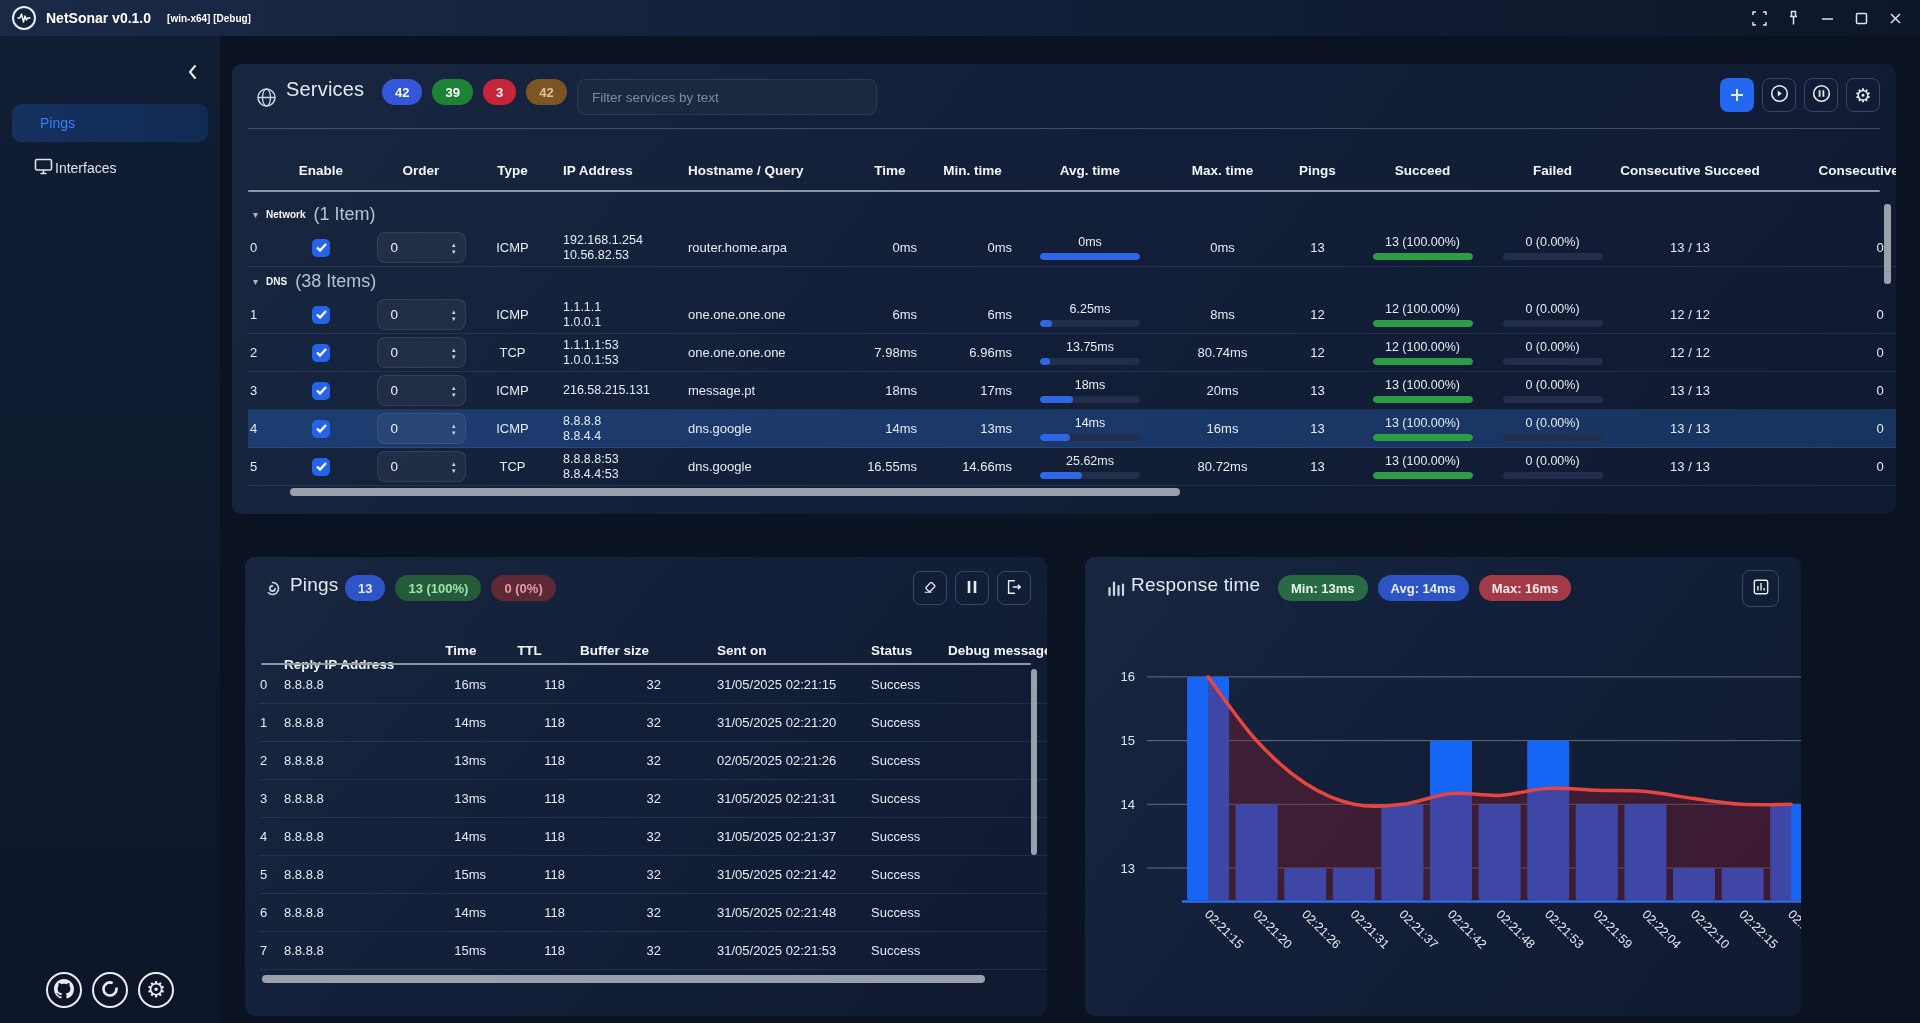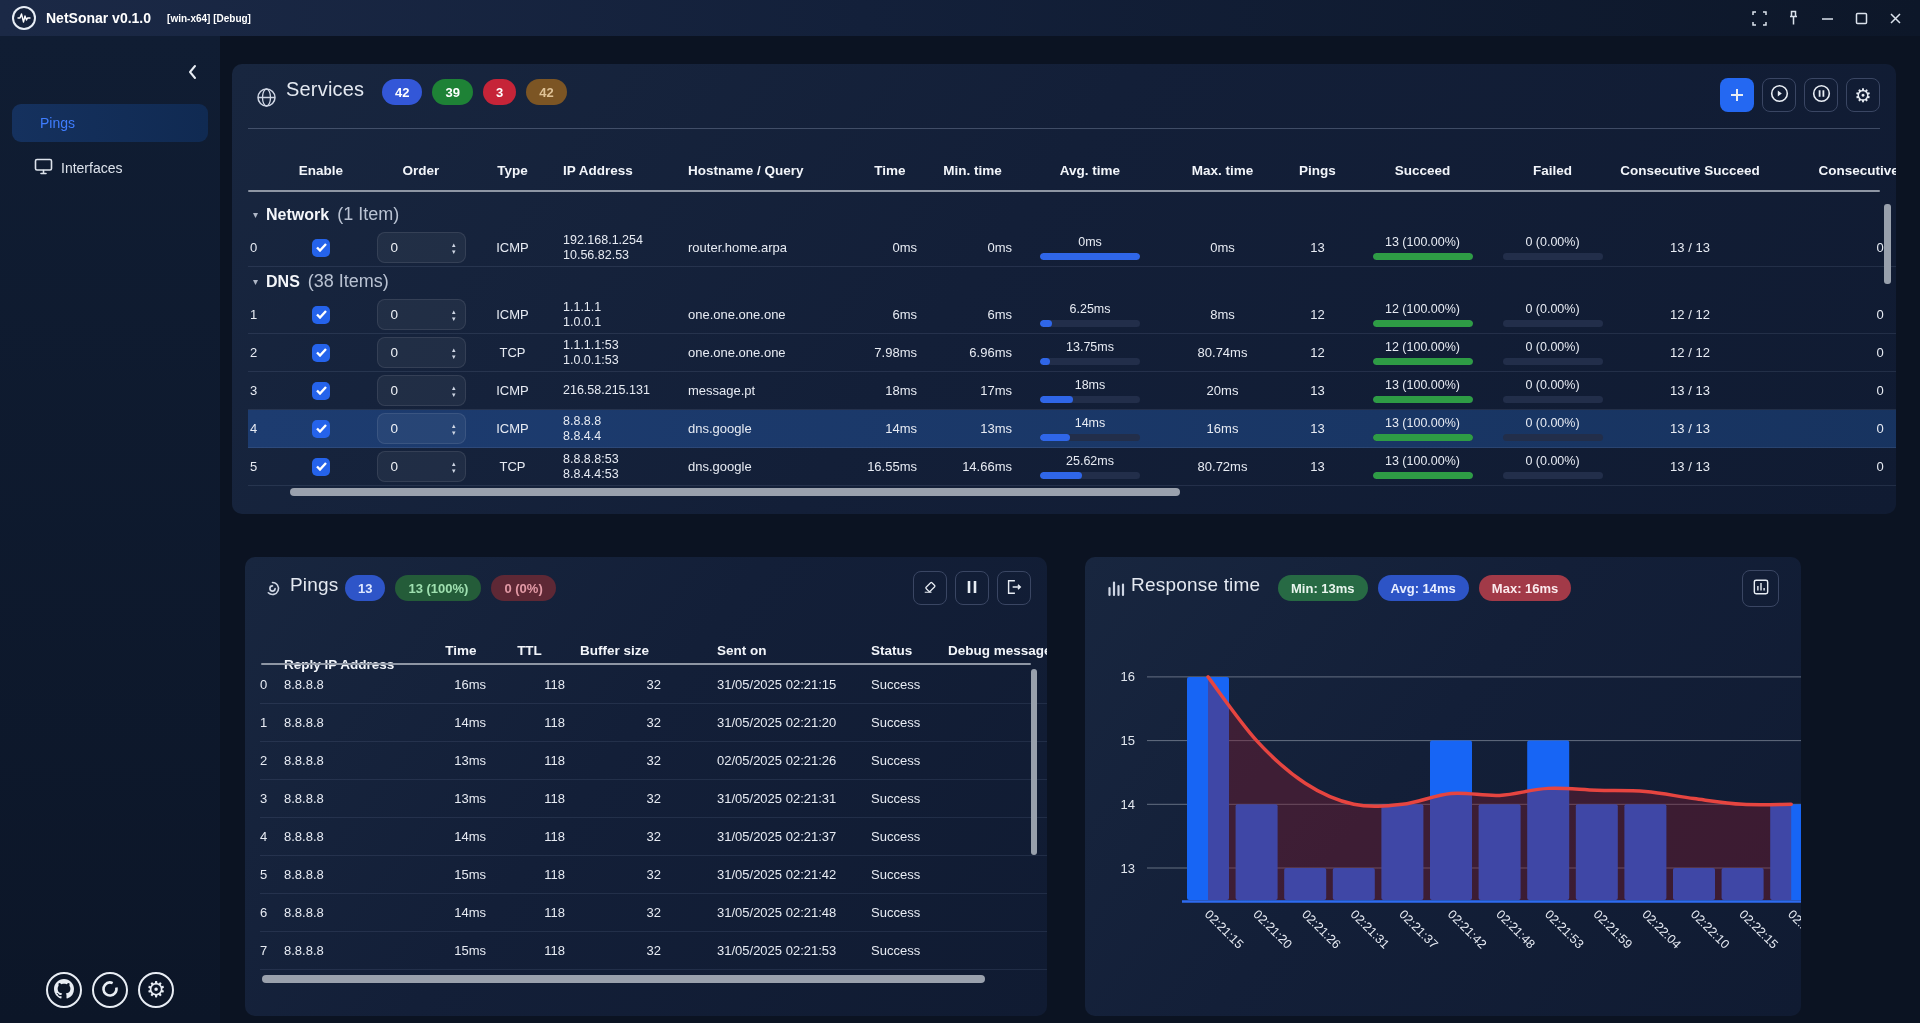--- a/index.html
+++ b/index.html
@@ -19,21 +19,21 @@
   .win-controls{position:absolute;right:10px;top:0;height:36px;display:flex;align-items:center;gap:4px;}
   .win-btn{width:30px;height:28px;background:transparent;border:none;display:flex;align-items:center;justify-content:center;cursor:pointer;padding:0;}
   .win-btn svg{stroke:#dbe2ec;fill:none;stroke-width:1.5;}
 
   .sidebar{position:absolute;top:36px;left:0;width:220px;bottom:0;
     background:linear-gradient(180deg,#101d33,#0c1628);}
   .collapse-btn{position:absolute;top:26px;right:16px;width:22px;height:22px;background:none;border:none;cursor:pointer;padding:0;}
   .nav-item{position:absolute;left:12px;right:12px;box-sizing:border-box;cursor:pointer;display:flex;align-items:center;}
   .nav-active{top:68px;height:38px;border-radius:9px;background:linear-gradient(90deg,#15315e,#102a52);
     color:#3f7dff;font-size:14px;padding-left:28px;}
-  .nav-plain{top:114px;height:36px;color:#dde3ec;font-size:14px;padding-left:22px;gap:8px;}
+  .nav-plain{top:114px;height:36px;color:#dde3ec;font-size:14px;padding-left:22px;gap:2px;}
   .side-footer-btn{position:absolute;top:936px;width:36px;height:36px;border-radius:50%;
     border:2px solid #e8edf4;background:transparent;display:flex;align-items:center;justify-content:center;cursor:pointer;padding:0;box-sizing:border-box;}
 
   .panel{position:absolute;border-radius:10px;overflow:hidden;
     background:linear-gradient(128deg,#18263f 0%,#131f38 45%,#101b32 100%);}
   .svc-panel{left:232px;top:64px;width:1664px;height:450px;}
   .ping-panel{left:245px;top:557px;width:802px;height:459px;}
   .chart-panel{left:1085px;top:557px;width:716px;height:459px;}
 
   .panel-title{position:absolute;color:#e4e9f1;font-size:20px;letter-spacing:.2px;}
@@ -56,21 +56,21 @@
   .thick-line{position:absolute;left:16px;right:16px;height:2px;background:#8e96a4;border-radius:1px;}
 
   .svc-head{position:absolute;top:88px;left:16px;height:36px;}
   .svc-thick{top:126px;}
   .svc-body{position:absolute;top:136px;left:16px;}
   .svc-row{display:grid;align-items:center;height:37px;border-bottom:1px solid rgba(148,163,198,.14);
     color:#e7ebf3;font-size:13px;position:relative;cursor:default;}
   .svc-row.sel{background:linear-gradient(90deg,#1d3c70,#17335f);}
   .grp-row{height:29px;display:flex;align-items:center;color:#f4f6fa;cursor:pointer;}
   .grp-caret{color:#aeb6c6;font-size:10px;margin:0 8px 0 5px;}
-  .grp-name{font-weight:700;font-size:16px;}
+  .grp-name{font-weight:700;font-size:10px;}
   .grp-count{color:#b9c2d2;font-size:18px;margin-left:8px;}
   .al{text-align:left;} .ac{text-align:center;} .ar{text-align:right;}
   .ip-lines{font-size:12.5px;line-height:15px;}
   .cb{width:18px;height:18px;border-radius:5px;background:#2563eb;margin:0 auto;display:flex;align-items:center;justify-content:center;cursor:pointer;}
   .cb svg{stroke:#fff;fill:none;stroke-width:2.4;}
   .spin{width:89px;height:31px;margin:0 auto;background:rgba(255,255,255,.05);border:1px solid rgba(255,255,255,.09);
     border-radius:8px;display:flex;align-items:center;justify-content:space-between;padding:0 9px 0 13px;box-sizing:border-box;cursor:text;}
   .spin-val{font-size:13.5px;color:#eef1f6;}
   .spin-arrows{display:flex;flex-direction:column;line-height:7px;font-size:7px;color:#cfd6e4;cursor:pointer;}
   .stack{display:flex;flex-direction:column;align-items:center;gap:4px;}
@@ -180,20 +180,21 @@
           <path d="M2 10.5h17" stroke="#cfd6e4" stroke-width="1.3"></path>
         </svg>
     </span>
     <h2 class="panel-title" style="left:54px;top:14px;margin:0;font-weight:500">Services</h2>
     <div class="badge-row" style="left:150px;top:15px" id="svc-badges">
         <div class="pill" style="background: rgb(51, 87, 216); color: rgb(255, 255, 255);">42</div>
         <div class="pill" style="background: rgb(30, 130, 54); color: rgb(255, 255, 255);">39</div>
         <div class="pill" style="background: rgb(198, 36, 56); color: rgb(255, 255, 255);">3</div>
         <div class="pill" style="background: rgb(124, 85, 36); color: rgb(223, 194, 150);">42</div>
       </div>
+    <input class="filter-input" placeholder="Filter services by text" style="">
     <div class="actions">
       <button class="act-btn primary">
         <svg width="16" height="16" viewBox="0 0 16 16">
             <path d="M8 2v12M2 8h12" stroke-width="2"></path>
           </svg>
       </button>
       <button class="act-btn">
         <span>
           <svg width="19" height="19" viewBox="0 0 19 19">
               <circle cx="9.5" cy="9.5" r="7.8"></circle>

